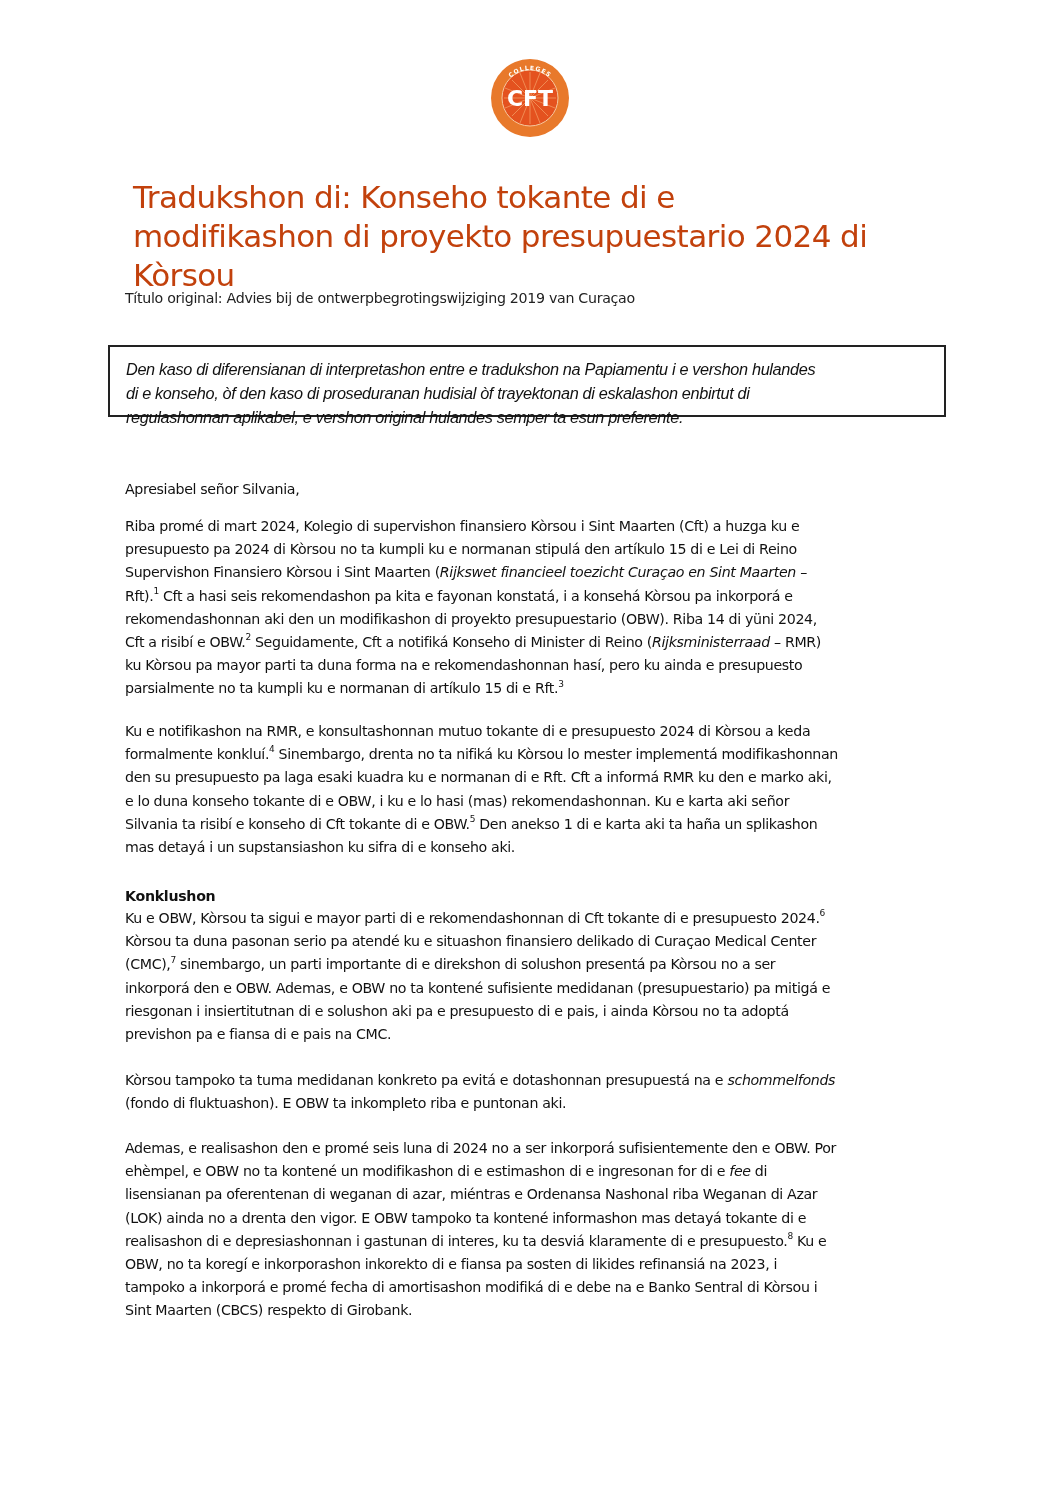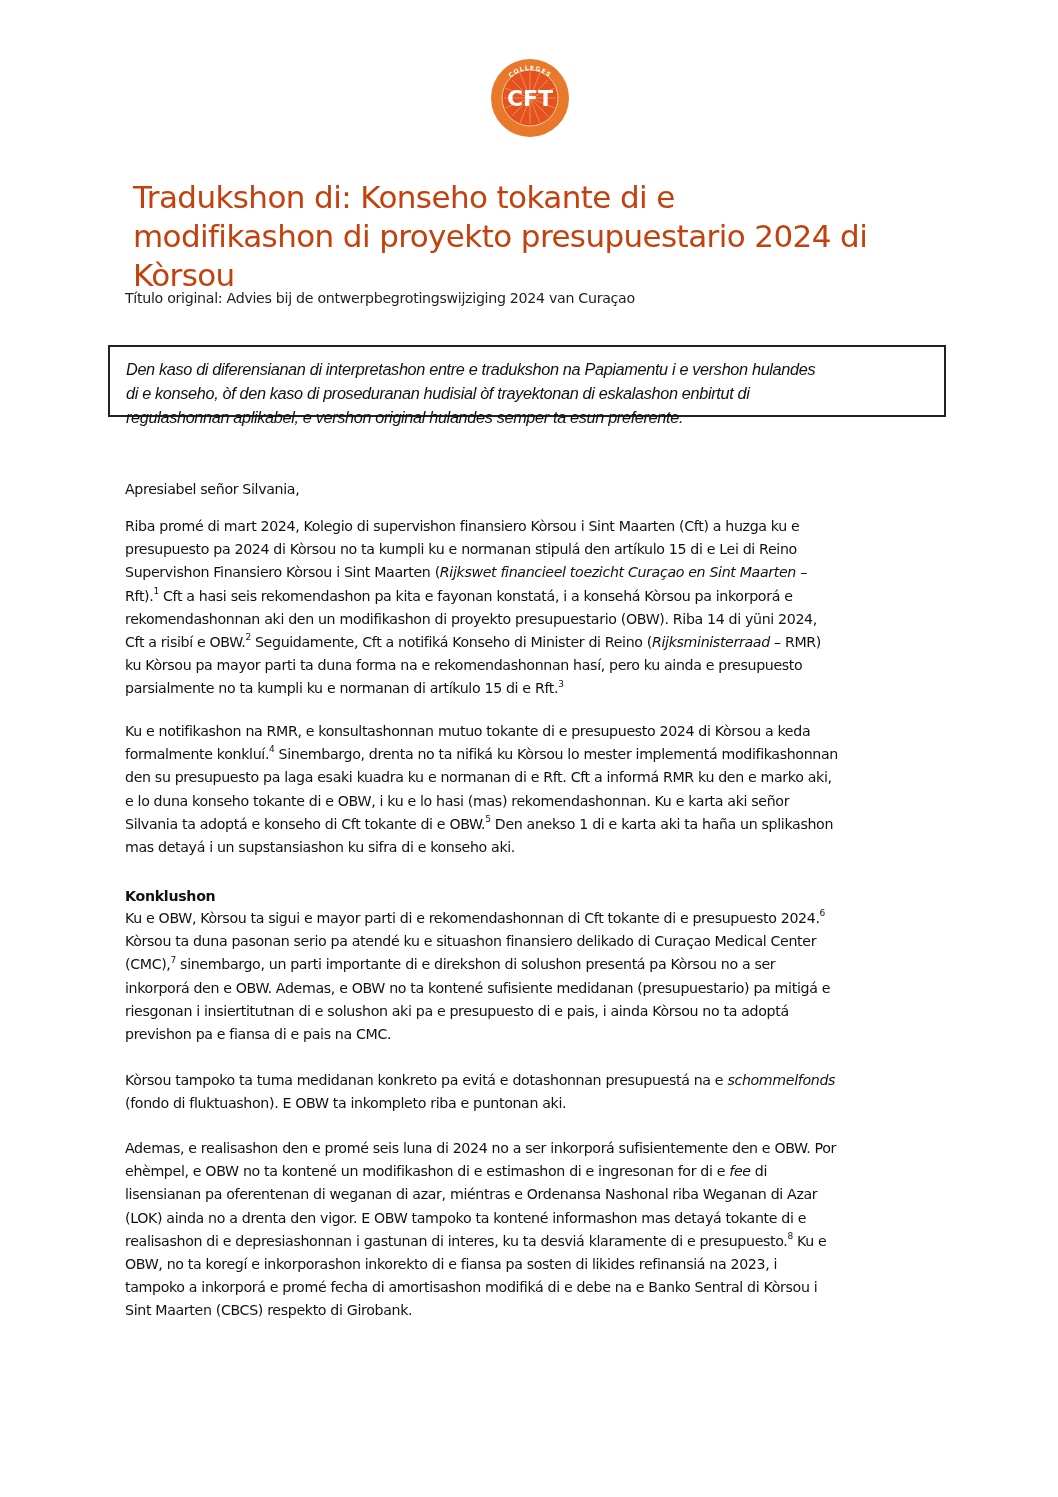--- a/index.html
+++ b/index.html
@@ -51,21 +51,21 @@
     </text>
   </svg>
 </div>
 
 <h1 class="title">
   <span class="line">Tradukshon di: Konseho tokante di e</span>
   <span class="line">modifikashon di proyekto presupuestario 2024 di</span>
   <span class="line">Kòrsou</span>
 </h1>
 
-<div class="subtitle">Título original: Advies bij de ontwerpbegrotingswijziging 2024 van Curaçao</div>
+<div class="subtitle">Título original: Advies bij de ontwerpbegrotingswijziging 2019 van Curaçao</div>
 
 <div class="notice">
   <div class="notice-text">
     <span class="line">Den kaso di diferensianan di interpretashon entre e tradukshon na Papiamentu i e vershon hulandes</span>
     <span class="line">di e konseho, òf den kaso di proseduranan hudisial òf trayektonan di eskalashon enbirtut di</span>
     <span class="line">regulashonnan aplikabel, e vershon original hulandes semper ta esun preferente.</span>
   </div>
 </div>
 
 <div class="body-text salutation">Apresiabel señor Silvania,</div>
@@ -79,21 +79,21 @@
   <span class="line"><span>Cft a risibí e OBW.</span><sup>2</sup><span> Seguidamente, Cft a notifiká Konseho di Minister di Reino (</span><i>Rijksministerraad</i><span> – RMR)</span></span>
   <span class="line">ku Kòrsou pa mayor parti ta duna forma na e rekomendashonnan hasí, pero ku ainda e presupuesto</span>
   <span class="line"><span>parsialmente no ta kumpli ku e normanan di artíkulo 15 di e Rft.</span><sup>3</sup></span>
 </div>
 
 <div class="body-text p2">
   <span class="line">Ku e notifikashon na RMR, e konsultashonnan mutuo tokante di e presupuesto 2024 di Kòrsou a keda</span>
   <span class="line"><span>formalmente konkluí.</span><sup>4</sup><span> Sinembargo, drenta no ta nifiká ku Kòrsou lo mester implementá modifikashonnan</span></span>
   <span class="line">den su presupuesto pa laga esaki kuadra ku e normanan di e Rft. Cft a informá RMR ku den e marko aki,</span>
   <span class="line">e lo duna konseho tokante di e OBW, i ku e lo hasi (mas) rekomendashonnan. Ku e karta aki señor</span>
-  <span class="line"><span>Silvania ta adoptá e konseho di Cft tokante di e OBW.</span><sup>5</sup><span> Den anekso 1 di e karta aki ta haña un splikashon</span></span>
+  <span class="line"><span>Silvania ta risibí e konseho di Cft tokante di e OBW.</span><sup>5</sup><span> Den anekso 1 di e karta aki ta haña un splikashon</span></span>
   <span class="line">mas detayá i un supstansiashon ku sifra di e konseho aki.</span>
 </div>
 
 <div class="heading">Konklushon</div>
 
 <div class="body-text p3">
   <span class="line"><span>Ku e OBW, Kòrsou ta sigui e mayor parti di e rekomendashonnan di Cft tokante di e presupuesto 2024.</span><sup>6</sup></span>
   <span class="line">Kòrsou ta duna pasonan serio pa atendé ku e situashon finansiero delikado di Curaçao Medical Center</span>
   <span class="line"><span>(CMC),</span><sup>7</sup><span> sinembargo, un parti importante di e direkshon di solushon presentá pa Kòrsou no a ser</span></span>
   <span class="line">inkorporá den e OBW. Ademas, e OBW no ta kontené sufisiente medidanan (presupuestario) pa mitigá e</span>

